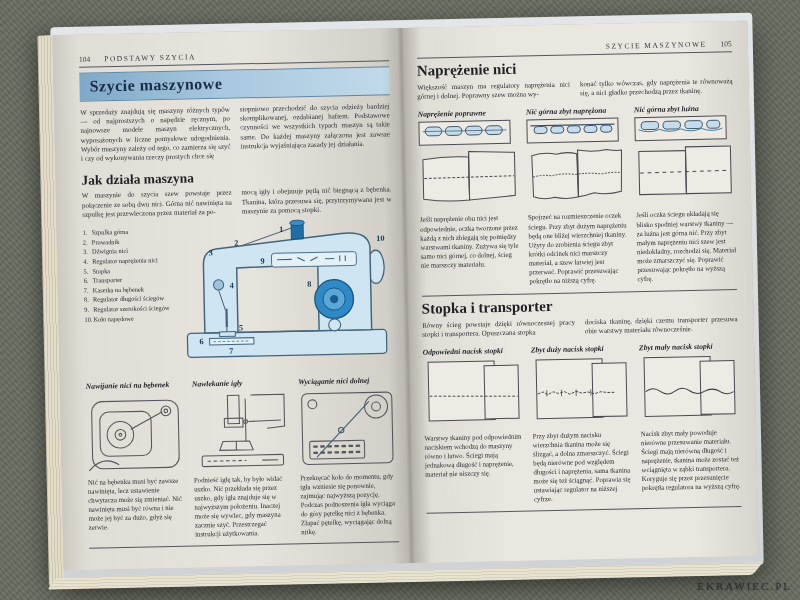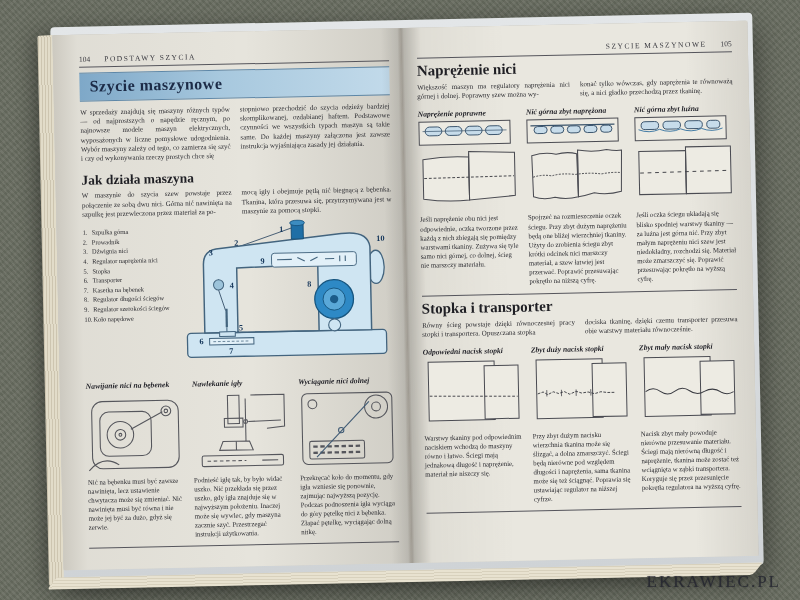--- a/index.html
+++ b/index.html
@@ -77,23 +77,23 @@
   .col3{display:flex;gap:9px;margin-top:8px;}
   .col3 > .col{flex:1;min-width:0;}
   .h-it{font-size:7.6px;font-weight:bold;font-style:italic;margin:0 0 3px 0;color:#26262c;}
   .cap{font-size:6.8px;line-height:1.33;margin-top:4px;text-align:left;}
   .figbox{display:block;}
   .botrule{border:none;border-top:0.8px solid #55555c;margin:7px 0 0 0;}
   .midrule{border:none;border-top:0.8px solid #55555c;margin:8px 0 4px 0;}
   .stitchbox{border:0.8px solid #4a4b52;padding:2px;display:inline-block;background:#eceae2;margin-bottom:3px;}
   
   .watermark{
-    position:absolute;right:19px;bottom:8px;
+    position:absolute;right:8px;bottom:8px;
     font-family:"Liberation Serif",serif;
-    font-size:17px;letter-spacing:2px;color:rgba(35,36,48,0.8);
+    font-size:11px;letter-spacing:2px;color:rgba(35,36,48,0.8);
     text-shadow:0 0 2px rgba(0,0,0,0.25);
     margin-top:24px;
   }
   svg text{font-family:"Liberation Serif",serif;font-weight:bold;fill:#15365a;}
 </style>
 </head>
 <body>
 
 <div class="book">
   <div class="edge-left"></div>

